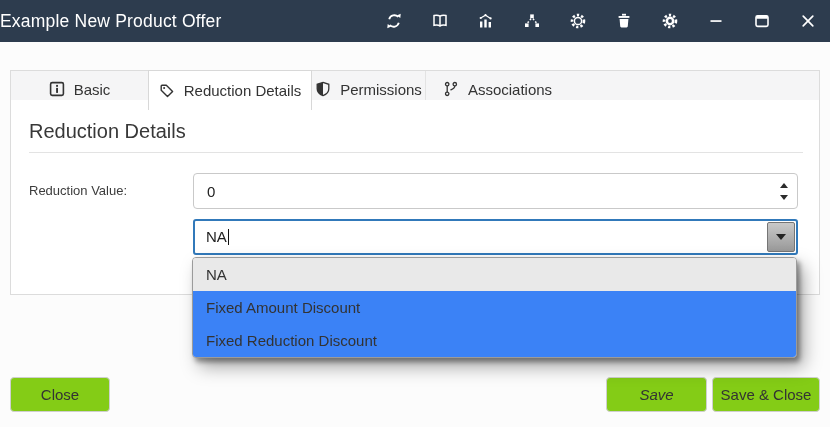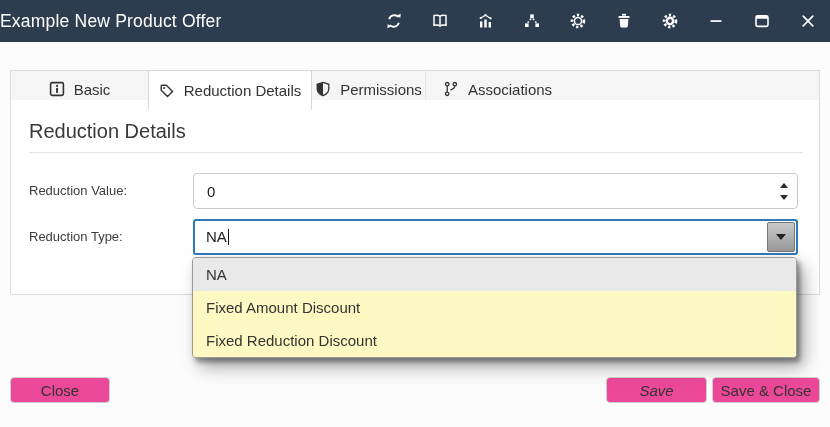--- a/index.html
+++ b/index.html
@@ -47,25 +47,25 @@
   .caret { display:inline-block; width:1px; height:16px; background:#111; vertical-align:-3px; margin-left:1px; }
   .combo-btn { position:absolute; right:1px; top:1px; width:28px; height:30px;
     background:linear-gradient(#c9c9c9,#999999); border:1px solid #757575; border-radius:2px;
     display:flex; align-items:center; justify-content:center; cursor:pointer; }
   .combo-arr { width:0; height:0; border-left:5px solid transparent; border-right:5px solid transparent; border-top:6px solid #222; }
 
   
   .dropdown { position:absolute; left:192px; top:257px; width:605px; background:#fff;
     border:1px solid #9b9b9b; border-radius:4px; z-index:50;
     box-shadow:3px 4px 5px rgba(0,0,0,.38), 7px 9px 18px rgba(0,0,0,.34); overflow:hidden; }
-  .dd-item { height:33px; line-height:33px; padding-left:13px; font-size:15px; color:#333; cursor:pointer; background:#fef9c3; }
+  .dd-item { height:33px; line-height:33px; padding-left:13px; font-size:15px; color:#333; cursor:pointer; background:#3b82f6; }
   .dd-item.hl { background:#e9e9e9; }
 
   
-  .btn { position:absolute; top:377px; height:26px; background:#ec4899; border:1px solid #cfcfcf;
+  .btn { position:absolute; top:377px; height:35px; background:#84cc16; border:1px solid #cfcfcf;
     border-radius:4px; font-size:15px; color:#333; display:flex; align-items:center; justify-content:center; cursor:pointer; }
   .btn-close { left:10px;  width:100px; }
   .btn-save  { left:606px; width:101px;font-style:italic; }
   .btn-savec { left:712px; width:108px; }
 </style>
 </head>
 <body>
 
 <div class="titlebar">
   <div class="title">Example New Product Offer</div>
@@ -182,21 +182,20 @@
 
   <div class="f-label" style="top:73px;">Reduction Value:</div>
   <div class="num-wrap">
     <input type="text" value="0" style="">
     <div class="spinner">
       <div class="arr-up"></div>
       <div class="arr-dn"></div>
     </div>
   </div>
 
-  <div class="f-label" style="top:119px;">Reduction Type:</div>
   <div class="combo">
     <div class="combo-text"><span>NA</span><span class="caret"></span></div>
     <div class="combo-btn">
       <div class="combo-arr"></div>
     </div>
   </div>
 </div>
 
 <div class="dropdown">
   <div class="dd-item hl">NA</div>

